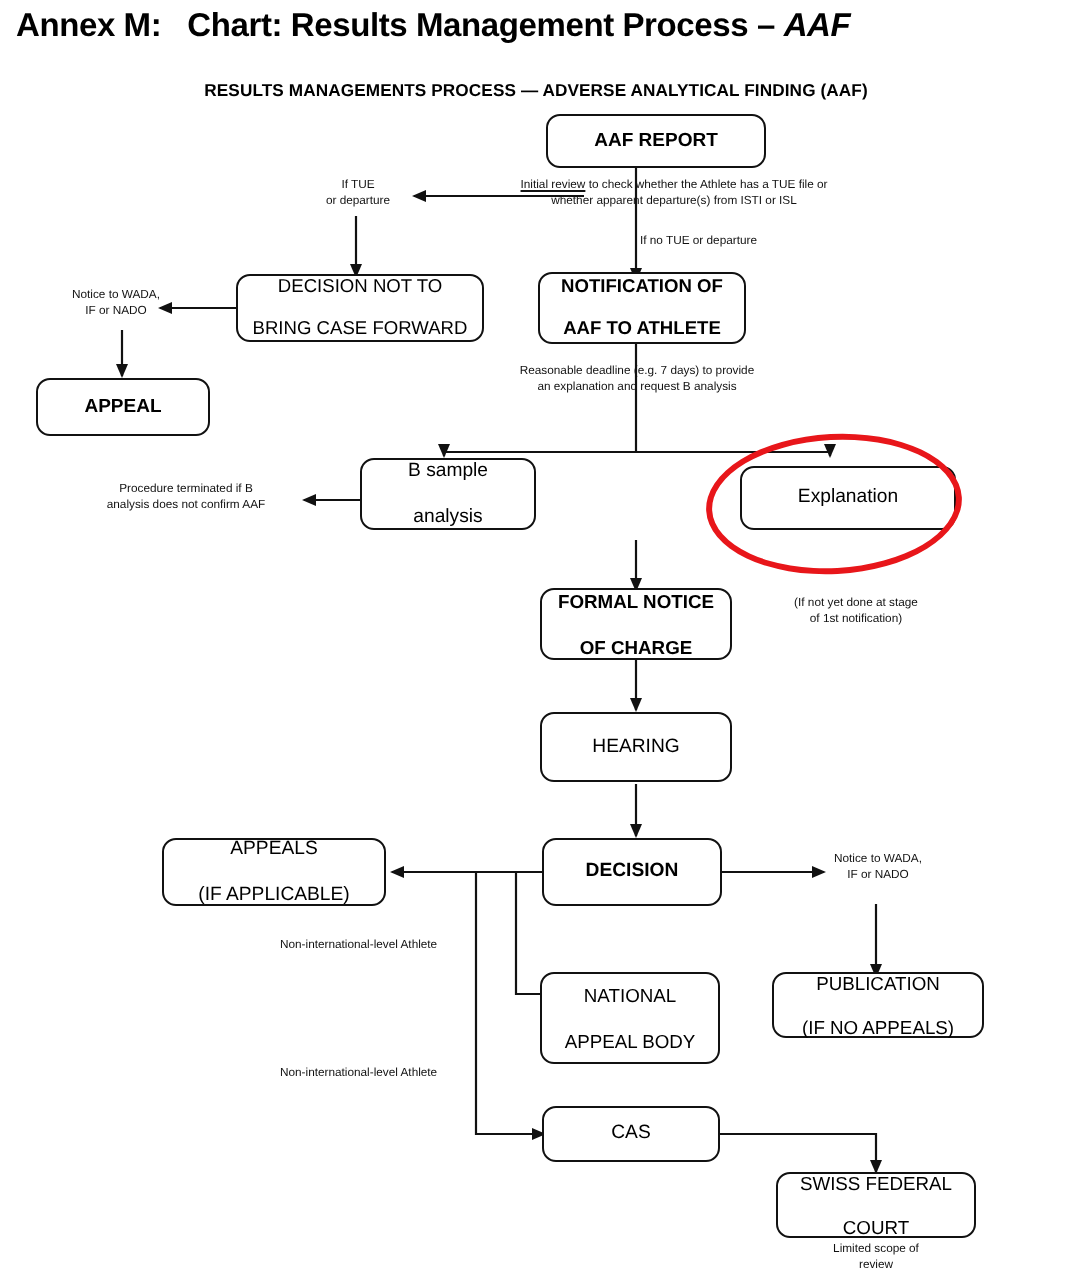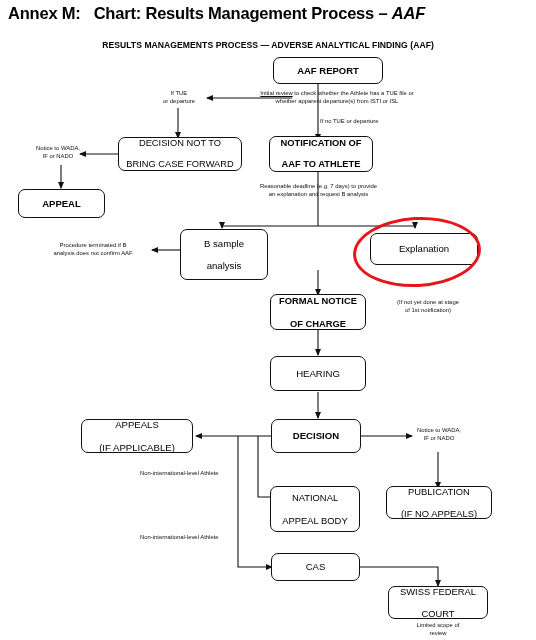--- a/index.html
+++ b/index.html
@@ -121,21 +121,21 @@
     <span>
       <span>NOTIFICATION OF</span><br>
       <span>AAF TO ATHLETE</span>
     </span>
   </div>
 
   <div class="node bold" style="left:18px;top:189px;width:87px;height:29px;font-size:9.5px;">
     <span>APPEAL</span>
   </div>
 
-  <div class="node" style="left:180px;top:229px;width:88px;height:51px;font-size:9.6px;">
+  <div class="node" style="left:180px;top:229px;width:88px;height:36px;font-size:9.6px;">
     <span>
       <span>B sample</span><br>
       <span>analysis</span>
     </span>
   </div>
 
   <div class="node" style="left:370px;top:233px;width:108px;height:32px;font-size:9.6px;">
     <span>Explanation</span>
   </div>
 

